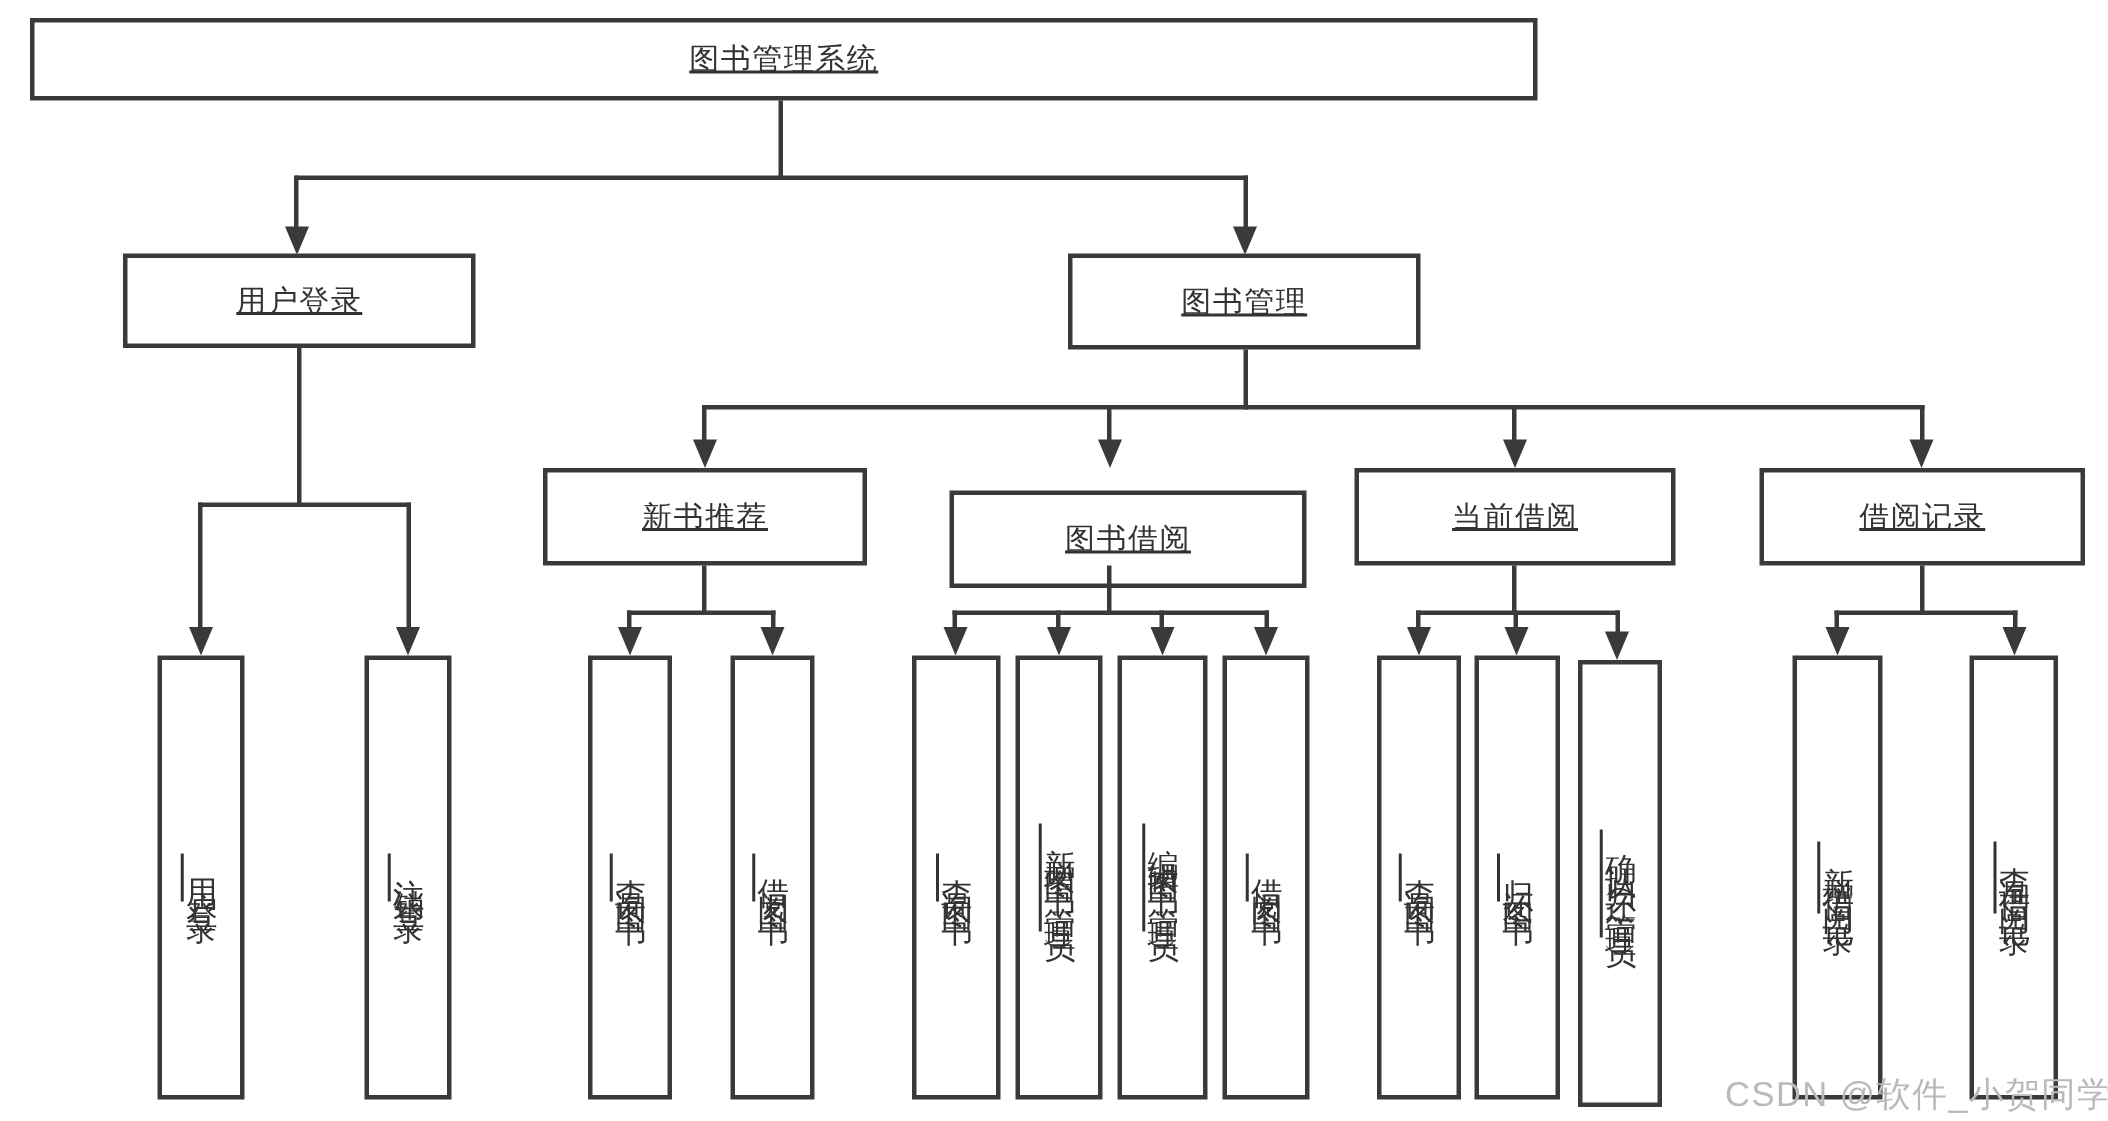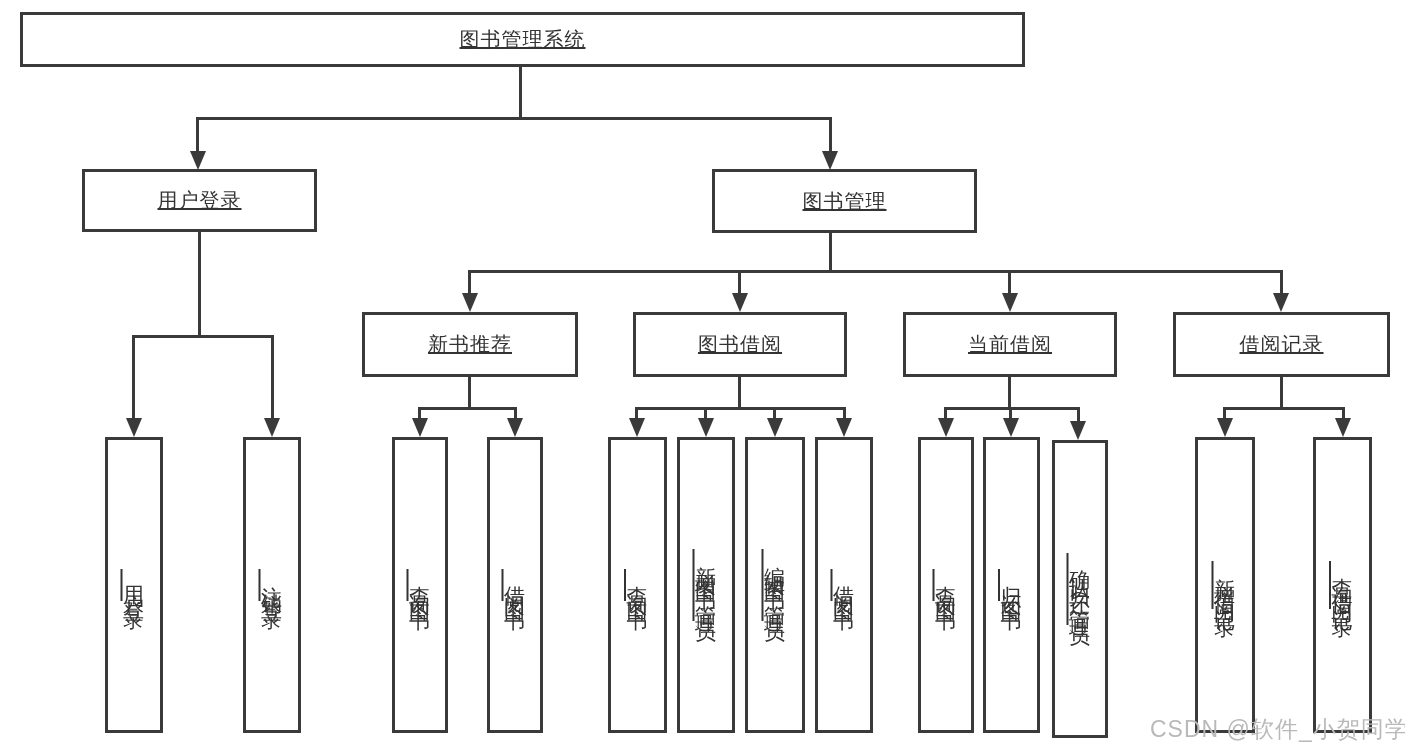--- a/index.html
+++ b/index.html
@@ -76,21 +76,21 @@
   <div class="hline" style="left:197px; top:117px; width:635px;"></div>
 
   <div class="vline" style="left:196px; top:117px; height:36px;"></div>
   <div class="ahead" style="left:190px; top:151px;"></div>
   <div class="vline" style="left:829px; top:117px; height:36px;"></div>
   <div class="ahead" style="left:822px; top:151px;"></div>
 
   <div class="box" style="left:82px; top:169px; width:235px; height:63px;">
     <span>用户登录</span>
   </div>
-  <div class="box" style="left:712px; top:169px; width:265px; height:64px;text-align:right;">
+  <div class="box" style="left:712px; top:169px; width:235px; height:64px;text-align:right;">
     <span>图书管理</span>
   </div>
 
   <div class="vline" style="left:198px; top:232px; height:106px;"></div>
   <div class="hline" style="left:132px; top:335px; width:142px;"></div>
   <div class="vline" style="left:132px; top:335px; height:85px;"></div>
   <div class="ahead" style="left:126px; top:418px;"></div>
   <div class="vline" style="left:271px; top:335px; height:85px;"></div>
   <div class="ahead" style="left:264px; top:418px;"></div>
 
@@ -102,21 +102,21 @@
   <div class="vline" style="left:738px; top:270px; height:25px;"></div>
   <div class="ahead" style="left:732px; top:293px;"></div>
   <div class="vline" style="left:1008px; top:270px; height:25px;"></div>
   <div class="ahead" style="left:1002px; top:293px;"></div>
   <div class="vline" style="left:1280px; top:270px; height:25px;"></div>
   <div class="ahead" style="left:1273px; top:293px;"></div>
 
   <div class="box" style="left:362px; top:312px; width:216px; height:65px;">
     <span>新书推荐</span>
   </div>
-  <div class="box" style="left:633px; top:312px; width:214px; height:65px;">
+  <div class="box" style="left:633px; top:327px; width:238px; height:65px;">
     <span>图书借阅</span>
   </div>
   <div class="box" style="left:903px; top:312px; width:214px; height:65px;">
     <span>当前借阅</span>
   </div>
   <div class="box" style="left:1173px; top:312px; width:217px; height:65px;">
     <span>借阅记录</span>
   </div>
 
   <div class="vline" style="left:468px; top:377px; height:33px;"></div>

